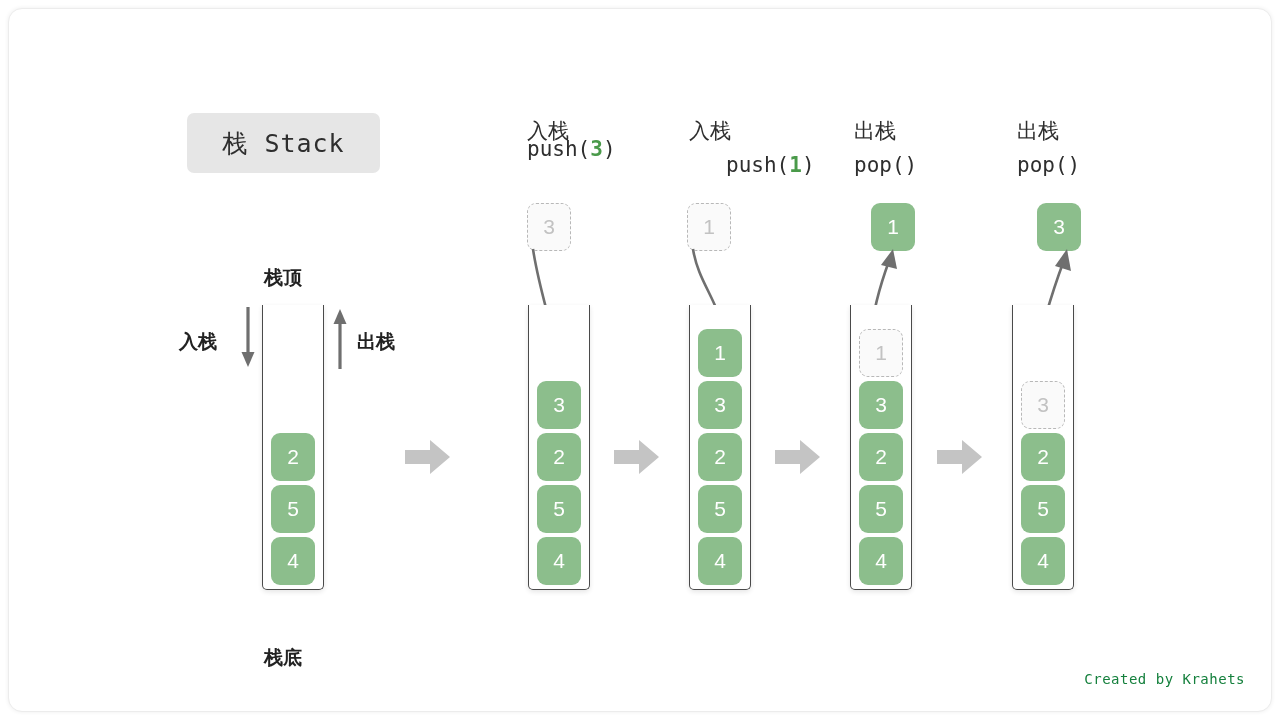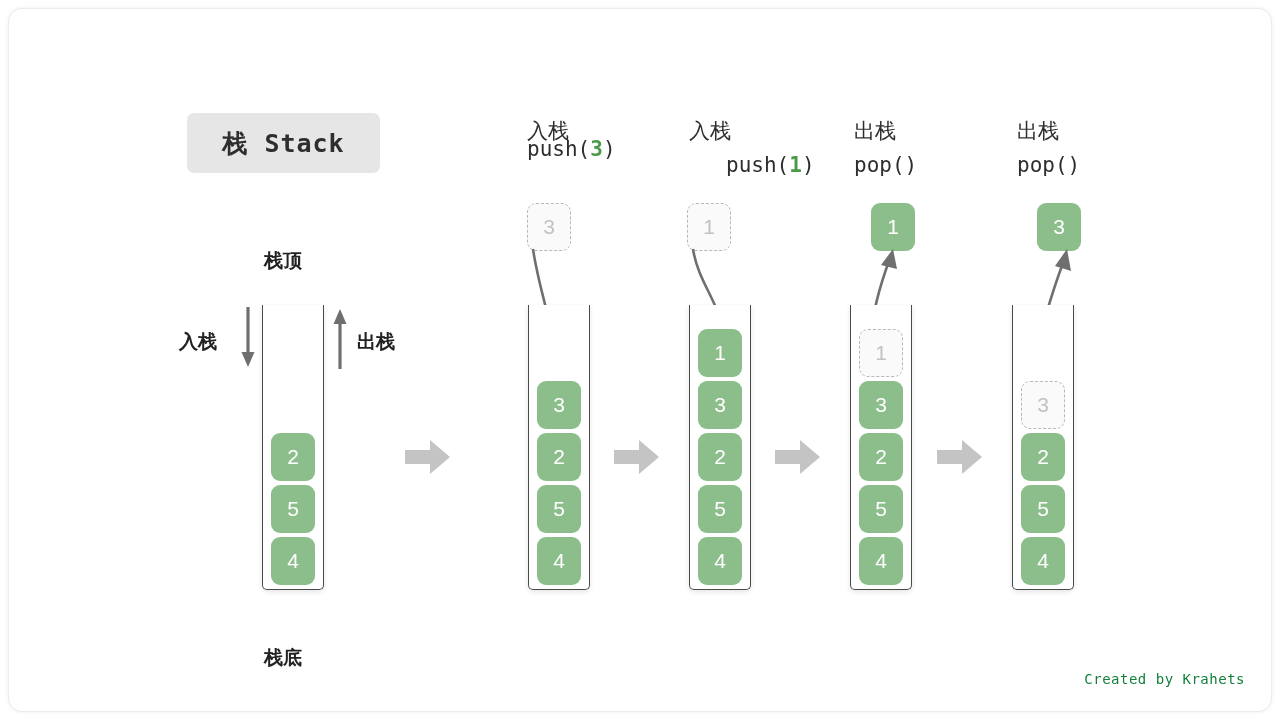--- a/index.html
+++ b/index.html
@@ -25,21 +25,21 @@
   
   #title-badge {
     left: 178px; top: 104px;
     width: 193px; height: 60px;
     background: #e6e6e6;
     border-radius: 7px;
     display: flex; align-items: center; justify-content: center;
     color: #2e2e2e;
     font-family: "DejaVu Sans Mono", "Liberation Mono", monospace;
     font-size: 25px;
-    font-weight: bold;
+    font-weight: normal;
     letter-spacing: 1px;
   }
 
   
   .lbl-bold {
     color: #222;
     font-size: 19px;
     font-weight: bold;
     white-space: nowrap;
   }
@@ -121,21 +121,21 @@
   }
   svg { overflow: visible; }
 </style>
 </head>
 <body>
 
 <div id="frame">
 
   <div class="abs" id="title-badge">栈 Stack</div>
 
-  <div class="abs lbl-bold" style="left:255px; top:239px;">栈顶</div>
+  <div class="abs lbl-bold" style="left:255px; top:256px;">栈顶</div>
 
   <div class="abs lbl-bold" style="left:170px; top:320px;">入栈</div>
   <svg class="abs" style="left:228px; top:298px;" width="22" height="62">
     <line x1="11" y1="0" x2="11" y2="48" stroke="#6f6f6f" stroke-width="3.2"></line>
     <polygon points="11,60 4.5,45 17.5,45" fill="#6f6f6f"></polygon>
   </svg>
 
   <svg class="abs" style="left:320px; top:298px;" width="22" height="62">
     <line x1="11" y1="62" x2="11" y2="14" stroke="#6f6f6f" stroke-width="3.2"></line>
     <polygon points="11,2 4.5,17 17.5,17" fill="#6f6f6f"></polygon>

